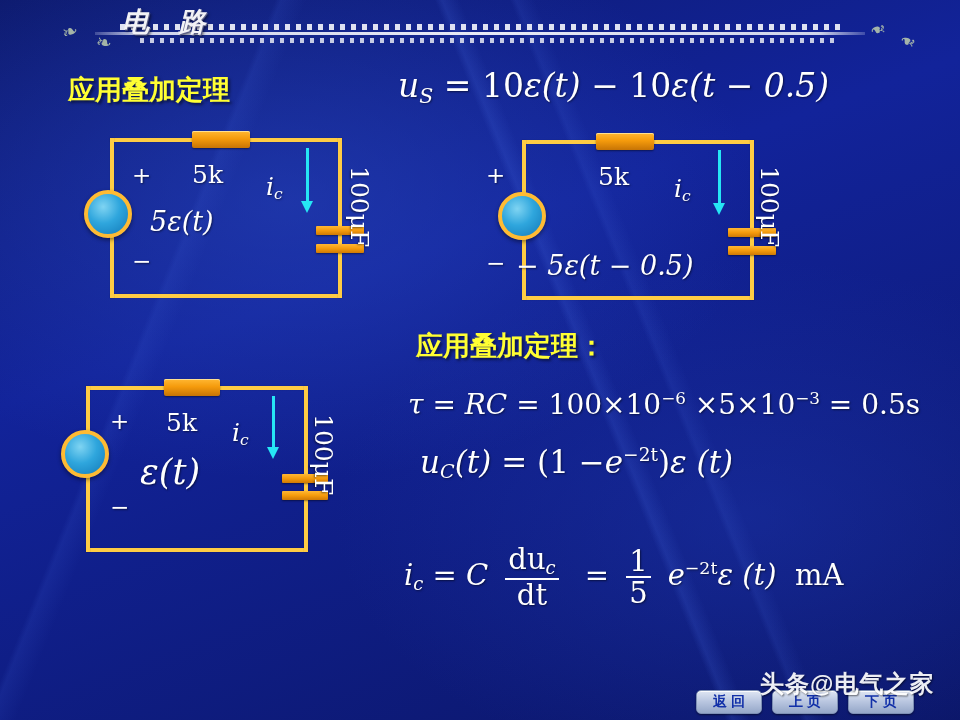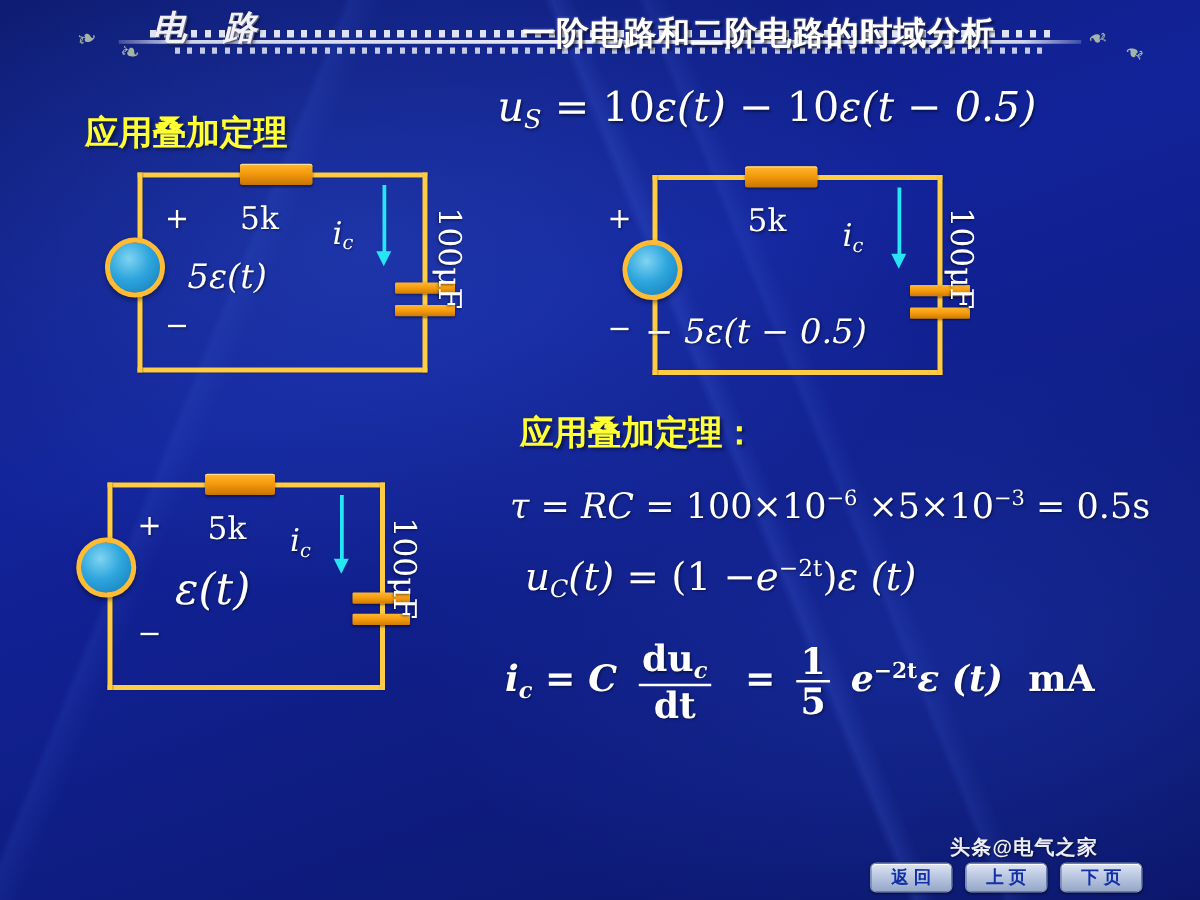--- a/index.html
+++ b/index.html
@@ -62,39 +62,39 @@
     text-shadow: 2px 2px 2px rgba(0,0,0,.6), 0 0 2px rgba(255,255,255,.5);
     white-space: nowrap;
   }
 
   
   .cn-yellow {
     position: absolute;
     color: #ffff33; font-size: 27px; font-weight: bold; white-space: nowrap;
     text-shadow: 2px 2px 3px rgba(0,0,0,.55);
   }
-  #lbl-superposition { left: 68px; top: 88px; }
+  #lbl-superposition { left: 68px; top: 72px; }
   #lbl-stepresp      { left: 416px; top: 328px; }
 
   .math {
     position: absolute;
     font-family: "DejaVu Serif", serif;
     color: #ffffff;
     white-space: nowrap;
     text-shadow: 1px 1px 2px rgba(0,0,0,.5);
   }
   .math i, .math .v { font-style: italic; }
   .sub { font-size: .62em; vertical-align: -0.28em; font-style: italic; }
   .sup { font-size: .60em; vertical-align: 0.62em; }
   .op  { font-style: normal; }
 
   #eq-us   { left: 398px; top: 66px;  font-size: 33px; }
   #eq-tau  { left: 408px; top: 388px; font-size: 28px; }
   #eq-uc   { left: 420px; top: 444px; font-size: 31px; }
-  #eq-ic   { left: 404px; top: 512px; font-size: 29px; font-weight: bold; }
+  #eq-ic   { left: 404px; top: 544px; font-size: 29px; }
 
   
   .frac { display: inline-block; text-align: center; vertical-align: middle; line-height: 1.04; margin: 0 17px; }
   .frac .num { display: block; padding: 0 3px; }
   .frac .den { display: block; padding: 0 3px; border-top: 2px solid #ffffff; }
 
   
   .circuit { position: absolute; }
   .wire { position: absolute; background: #ffcc44; box-shadow: 0 0 1px rgba(0,0,0,.4); }
   .wire.h { height: 4px; }
@@ -147,42 +147,41 @@
     color: #1230a8; font-size: 14px; font-weight: bold;
     display: flex; align-items: center; justify-content: center;
     letter-spacing: 4px; text-indent: 4px;
   }
   #btn-back { left: 696px; }
   #btn-prev { left: 772px; }
   #btn-next { left: 848px; }
 
   .watermark {
     position: absolute; left: 760px; top: 668px;
-    font-size: 16px; font-weight: bold; color: #ffffff;
+    font-size: 24px; font-weight: bold; color: #ffffff;
     opacity: .92; white-space: nowrap;
     text-shadow: 1px 1px 2px rgba(0,0,0,.6);
     letter-spacing: 1px;
     text-align: right;
   }
 </style>
 </head>
 <body>
 
 <div id="slide">
 
   <div class="header">
     <div class="hdr-rule"></div>
     <div class="hdr-dots"></div>
     <div class="hdr-dots2"></div>
     <span class="hdr-leaf l1">❧</span>
     <span class="hdr-leaf l2">❧</span>
     <span class="hdr-leaf l3">❧</span>
     <span class="hdr-leaf l4">❧</span>
     <div class="hdr-brand">电 路</div>
-    <div class="hdr-title">一阶电路和二阶电路的时域分析</div>
   </div>
 
   <div class="cn-yellow" id="lbl-superposition">应用叠加定理</div>
 
   <div class="math" id="eq-us">
     <i>u</i><span class="sub">S</span>
     <span class="op">=</span>
     <span class="op">10</span><i>ε</i><i>(t)</i>
     <span class="op">−</span>
     <span class="op">10</span><i>ε</i><i>(t − 0.5)</i>

